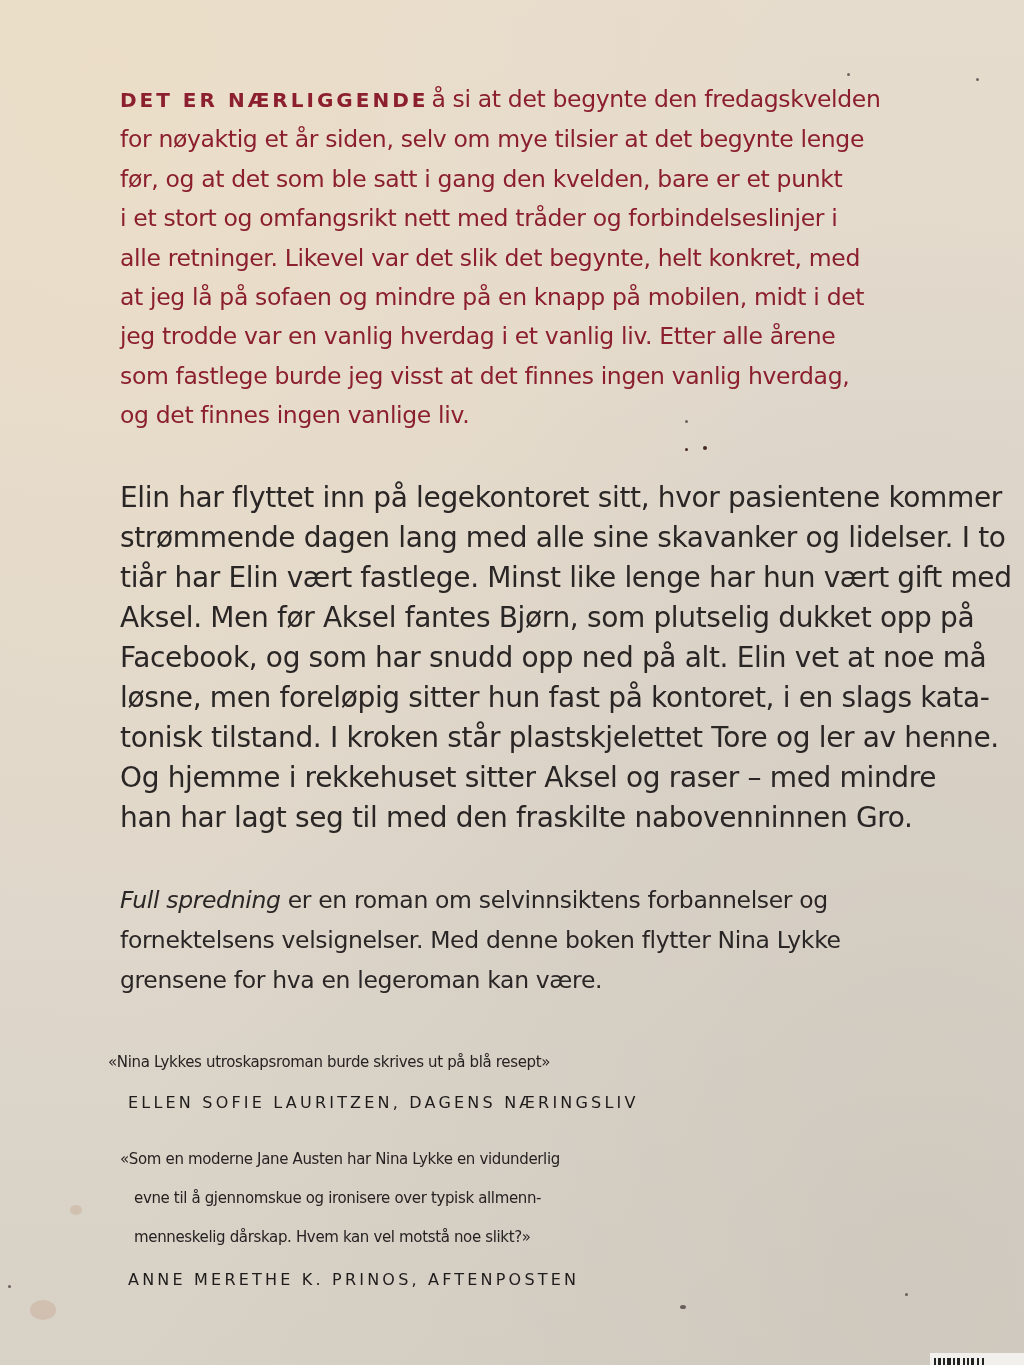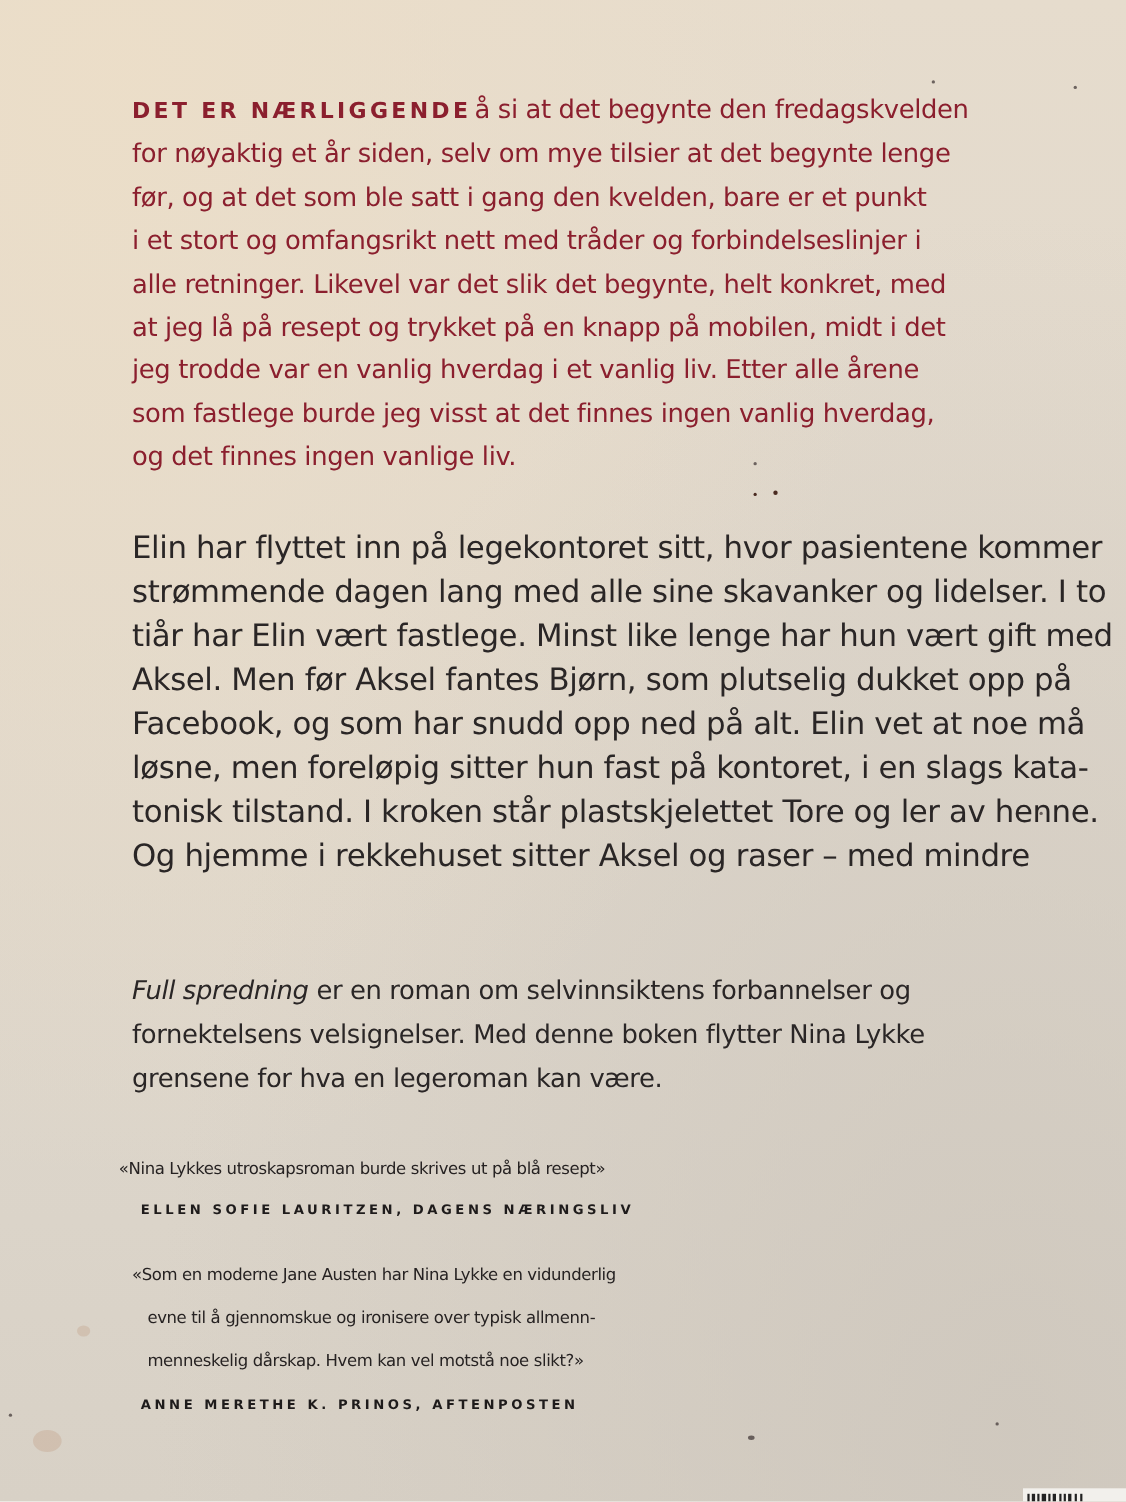--- a/index.html
+++ b/index.html
@@ -94,22 +94,22 @@
       letter-spacing: -0.35px;
       margin: 0;
     }
     .quote .indent { padding-left: 14px; }
     .quote-1 { top: 1043px; }
     .quote-2 { top: 1140px; margin-left: 12px; }
     .attribution {
       position: absolute;
       left: 128px;
       color: #1e1b1b;
-      font-size: 12px;
-      font-weight: bold;
+      font-size: 16px;
+      font-weight: normal;
       letter-spacing: 3.2px;
       white-space: nowrap;
       margin: 0;
     }
     .attr-1 { top: 1093px; }
     .attr-2 { top: 1270px; }
     .speck {
       position: absolute;
       width: 3px; height: 3px;
       border-radius: 50%;
@@ -151,41 +151,42 @@
   <div class="speck" style="left:680px;top:1305px;width:6px;height:4px;"></div>
   <div class="speck" style="left:8px;top:1285px;"></div>
 
   <div class="blurb">
     <p class="excerpt">
       <span class="line"><span class="lead-caps">DET ER NÆRLIGGENDE</span><span>å si at det begynte den fredagskvelden</span></span>
       <span class="line">for nøyaktig et år siden, selv om mye tilsier at det begynte lenge</span>
       <span class="line">før, og at det som ble satt i gang den kvelden, bare er et punkt</span>
       <span class="line">i et stort og omfangsrikt nett med tråder og forbindelseslinjer i</span>
       <span class="line">alle retninger. Likevel var det slik det begynte, helt konkret, med</span>
-      <span class="line">at jeg lå på resept og trykket på en knapp på mobilen, midt i det</span>
+      <span class="line">at jeg lå på sofaen og mindre på en knapp på mobilen, midt i det</span>
       <span class="line">jeg trodde var en vanlig hverdag i et vanlig liv. Etter alle årene</span>
       <span class="line">som fastlege burde jeg visst at det finnes ingen vanlig hverdag,</span>
       <span class="line">og det finnes ingen vanlige liv.</span>
     </p>
   </div>
 
   <div class="ornament">
     <span style="left:10px;top:8px;width:3px;height:3px;"></span>
     <span style="left:28px;top:6px;"></span>
   </div>
 
   <p class="summary">
     <span class="line">Elin har flyttet inn på legekontoret sitt, hvor pasientene kommer</span>
     <span class="line">strømmende dagen lang med alle sine skavanker og lidelser. I to</span>
     <span class="line">tiår har Elin vært fastlege. Minst like lenge har hun vært gift med</span>
     <span class="line">Aksel. Men før Aksel fantes Bjørn, som plutselig dukket opp på</span>
     <span class="line">Facebook, og som har snudd opp ned på alt. Elin vet at noe må</span>
     <span class="line">løsne, men foreløpig sitter hun fast på kontoret, i en slags kata-</span>
     <span class="line">tonisk tilstand. I kroken står plastskjelettet Tore og ler av henne.</span>
     <span class="line">Og hjemme i rekkehuset sitter Aksel og raser – med mindre</span>
+    <span class="line">han har lagt seg til med den fraskilte nabovenninnen Gro.</span>
   </p>
 
   <p class="pitch">
     <span class="line"><em>Full spredning</em><span> er en roman om selvinnsiktens forbannelser og</span></span>
     <span class="line">fornektelsens velsignelser. Med denne boken flytter Nina Lykke</span>
     <span class="line">grensene for hva en legeroman kan være.</span>
   </p>
 
   <p class="quote quote-1">
     <span class="line">«Nina Lykkes utroskapsroman burde skrives ut på blå resept»</span>

